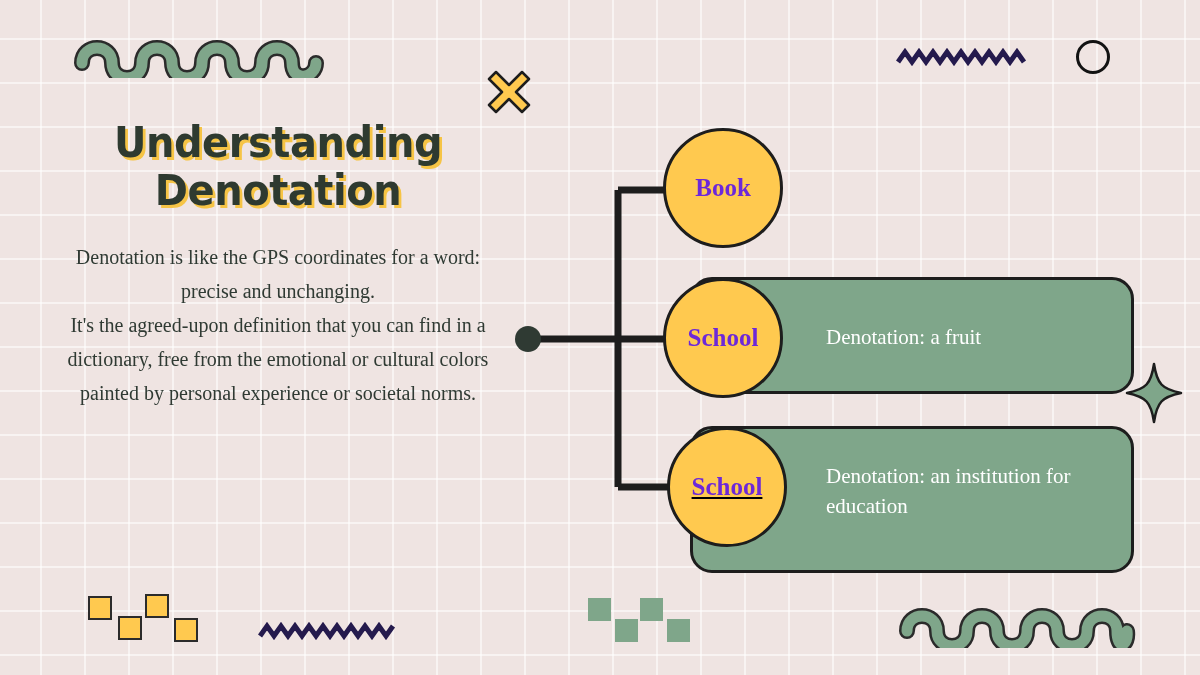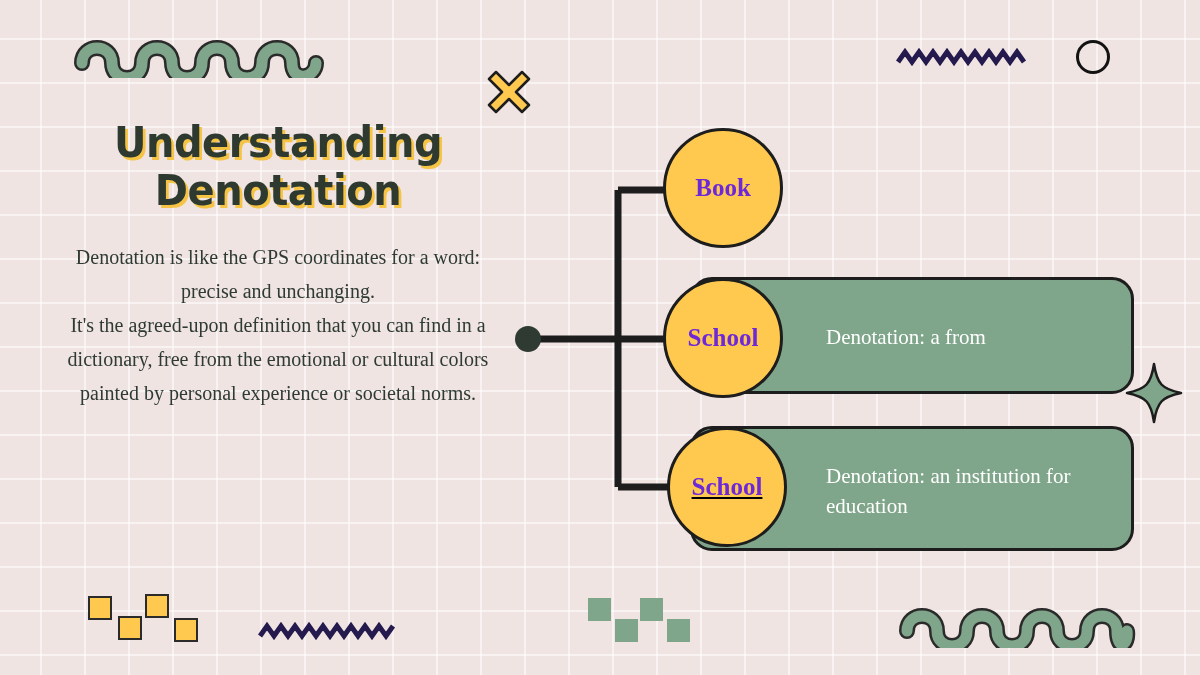--- a/index.html
+++ b/index.html
@@ -179,27 +179,27 @@
     <circle cx="528" cy="339" r="13" fill="#2f3a33"></circle>
   </svg>
 
   <div class="card-group" style="left:663px; top:0; width:460px; height:675px;">
 
     <div class="bubble" style="left:0px; top:128px;">
       <span class="bubble-label">Book</span>
     </div>
 
     <div class="card" style="left:27px; top:277px; width:444px; height:117px;">
-      <div class="card-text" style="top:42px;">Denotation: a from</div>
+      <div class="card-text" style="top:42px;">Denotation: a fruit</div>
     </div>
     <div class="bubble" style="left:0px; top:278px;">
       <span class="bubble-label">School</span>
     </div>
 
-    <div class="card" style="left:27px; top:426px; width:444px; height:125px;">
+    <div class="card" style="left:27px; top:426px; width:444px; height:147px;">
       <div class="card-text" style="top:32px;">Denotation: an institution for education</div>
     </div>
     <div class="bubble" style="left:4px; top:427px;text-decoration:underline;">
       <span class="bubble-label">School</span>
     </div>
 
   </div>
 
 </div>
 

